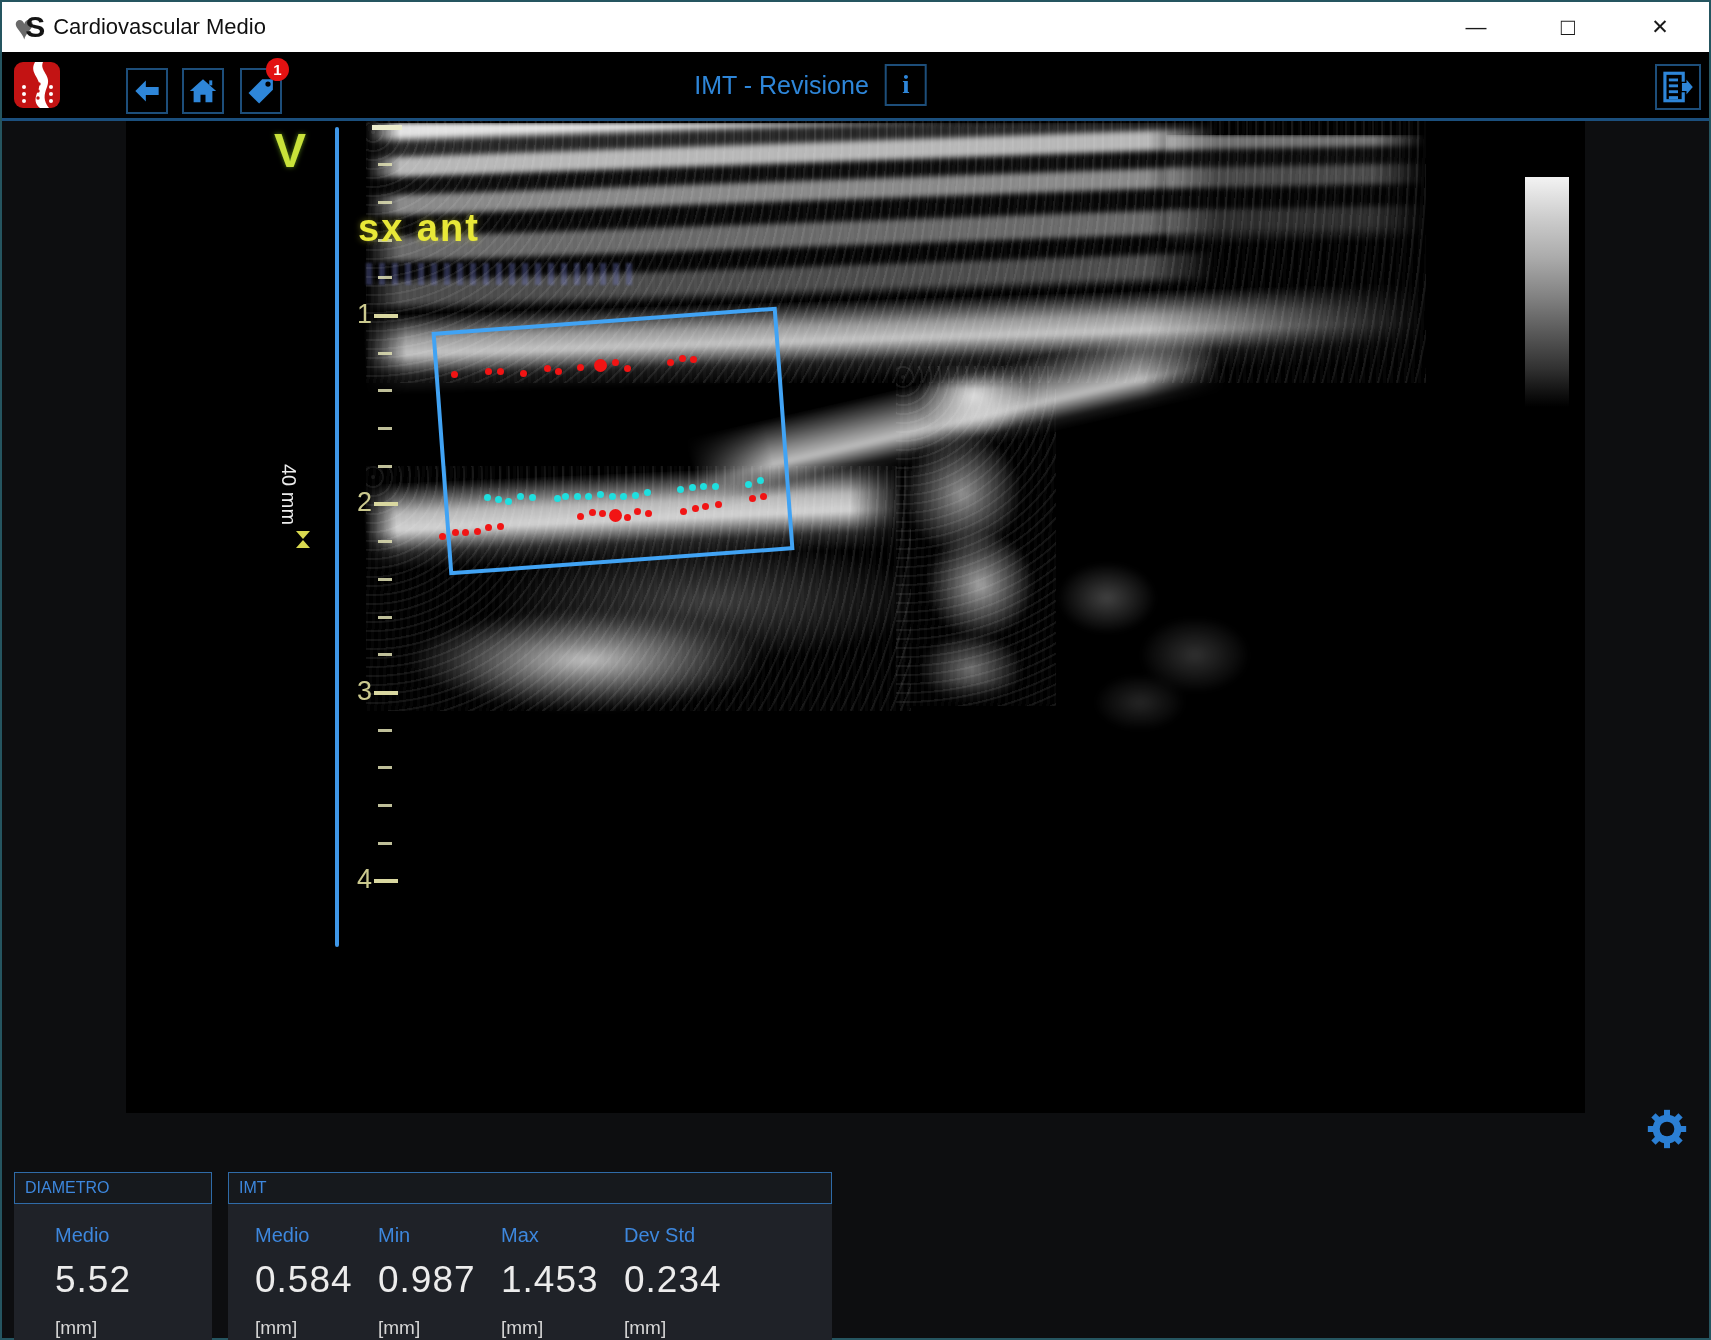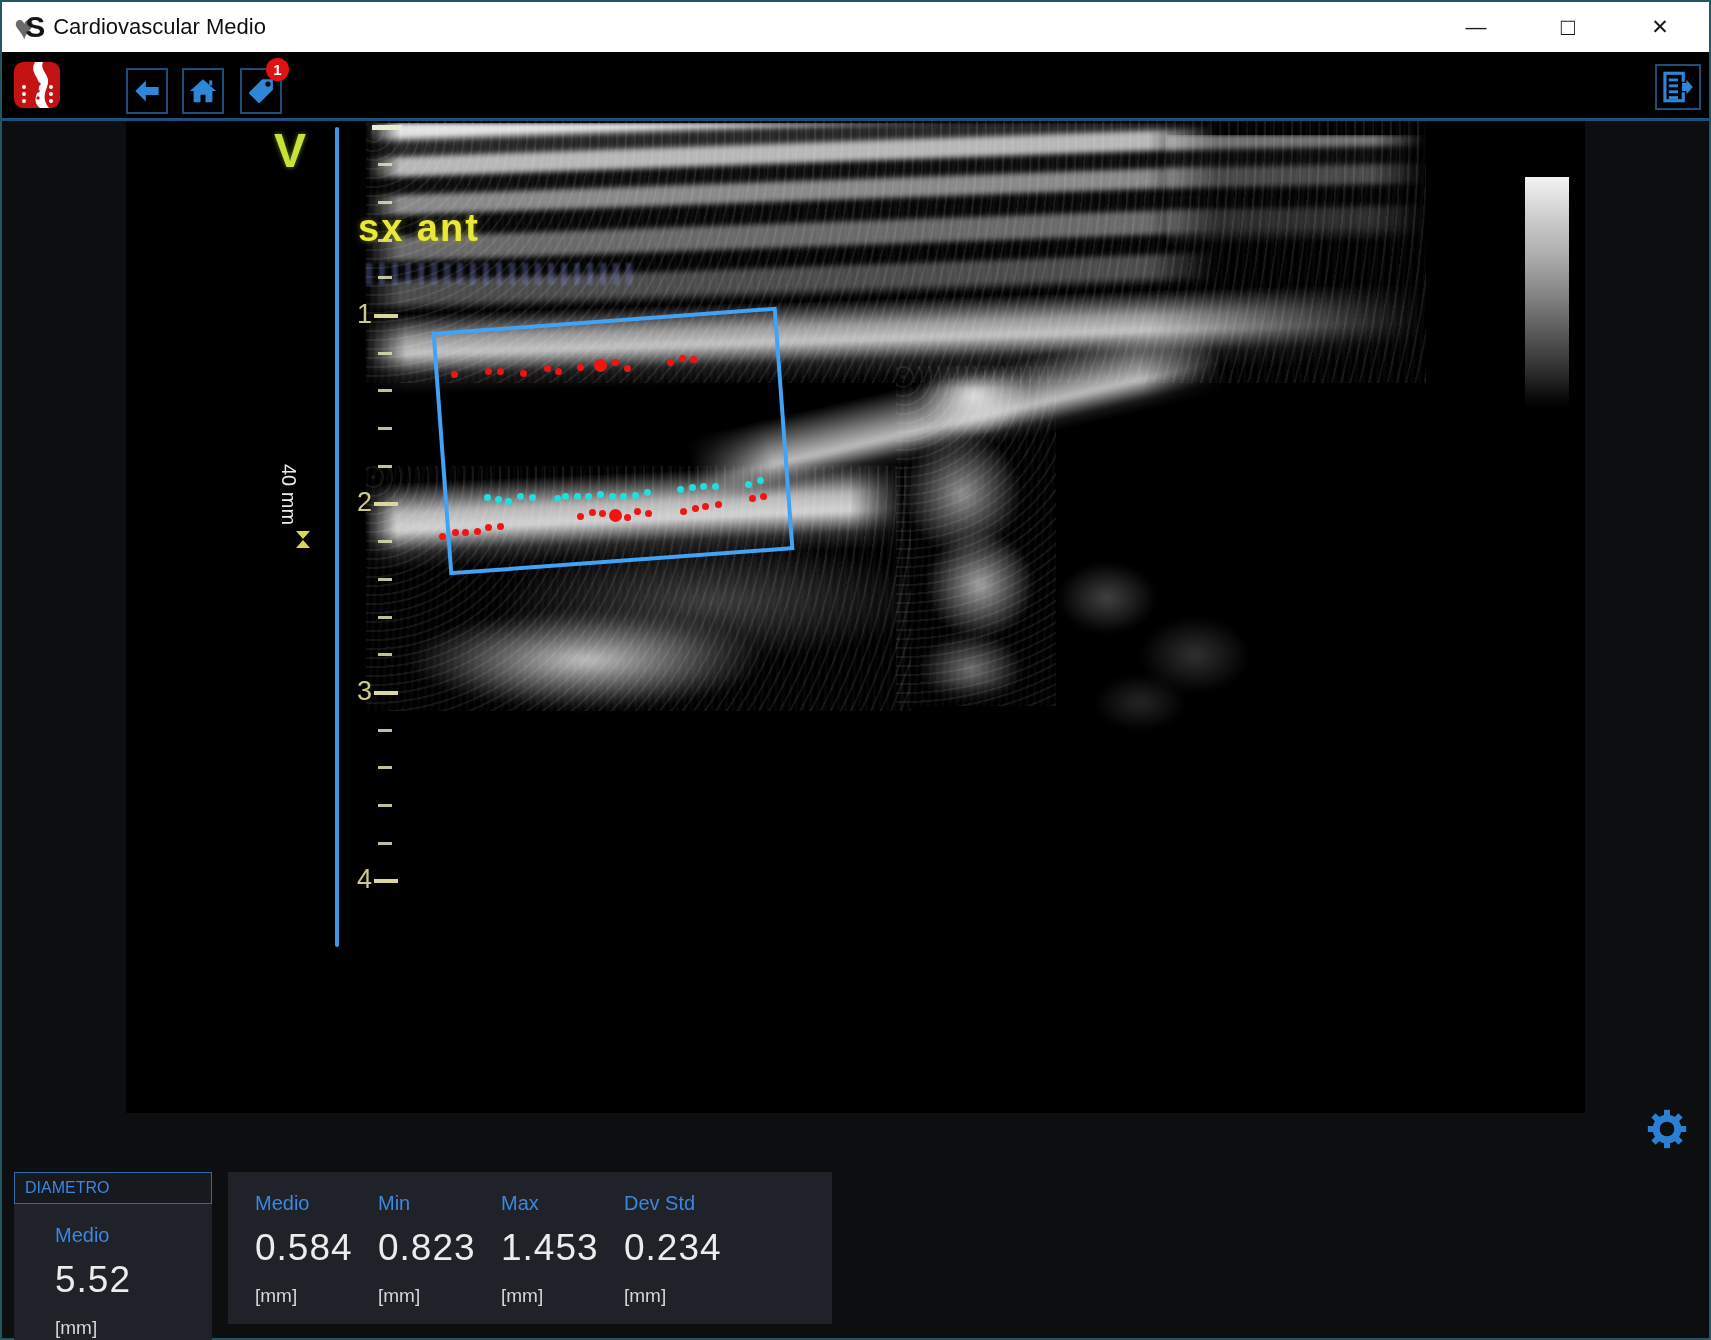--- a/index.html
+++ b/index.html
@@ -171,20 +171,26 @@
         <rect x="17" y="3.5" width="2.4" height="4" fill="#2e86d9"></rect>
       </svg>
     </div>
     <div class="btn-square" style="left:238px; top:16px;">
       <svg width="30" height="30" viewBox="0 0 24 24">
         <path d="M2 13.5 L13 2.5 L21.5 2.5 L21.5 11 L10.5 22 Z" fill="#2e86d9"></path>
         <circle cx="17.6" cy="6.4" r="2.1" fill="#000"></circle>
       </svg>
     </div>
     <div class="badge">1</div>
+    <div class="center-title">
+      <span class="ttl">IMT - Revisione</span>
+      <div class="info-btn">
+        <span>i</span>
+      </div>
+    </div>
     <div class="btn-square" style="left:1653px; top:12px; width:46px; height:46px;">
       <svg width="34" height="34" viewBox="0 0 26 26">
         <rect x="3" y="2.5" width="14" height="21" fill="none" stroke="#2e86d9" stroke-width="2.4"></rect>
         <rect x="6" y="6.5" width="7" height="2.2" fill="#2e86d9"></rect>
         <rect x="6" y="11" width="7" height="2.2" fill="#2e86d9"></rect>
         <rect x="6" y="15.5" width="7" height="2.2" fill="#2e86d9"></rect>
         <rect x="6" y="20" width="7" height="2.2" fill="#2e86d9"></rect>
         <path d="M15.5 9.5 L15.5 16.5 L19 16.5 L19 20 L25 13 L19 6 L19 9.5 Z" fill="#2e86d9" stroke="#000" stroke-width="1"></path>
       </svg>
     </div>
@@ -319,29 +325,32 @@
     </div>
     <div class="panel-body" id="diametro-body">
         <div class="meas-col">
           <span class="meas-label">Medio</span>
           <span class="meas-value">5.52</span>
           <span class="meas-unit">[mm]</span>
         </div>
       </div>
   </div>
   <div class="panel p-imt">
+    <div class="panel-header">
+      <span>IMT</span>
+    </div>
     <div class="panel-body" id="imt-body">
         <div class="meas-col">
           <span class="meas-label">Medio</span>
           <span class="meas-value">0.584</span>
           <span class="meas-unit">[mm]</span>
         </div>
         <div class="meas-col">
           <span class="meas-label">Min</span>
-          <span class="meas-value">0.823</span>
+          <span class="meas-value">0.987</span>
           <span class="meas-unit">[mm]</span>
         </div>
         <div class="meas-col">
           <span class="meas-label">Max</span>
           <span class="meas-value">1.453</span>
           <span class="meas-unit">[mm]</span>
         </div>
         <div class="meas-col">
           <span class="meas-label">Dev Std</span>
           <span class="meas-value">0.234</span>

